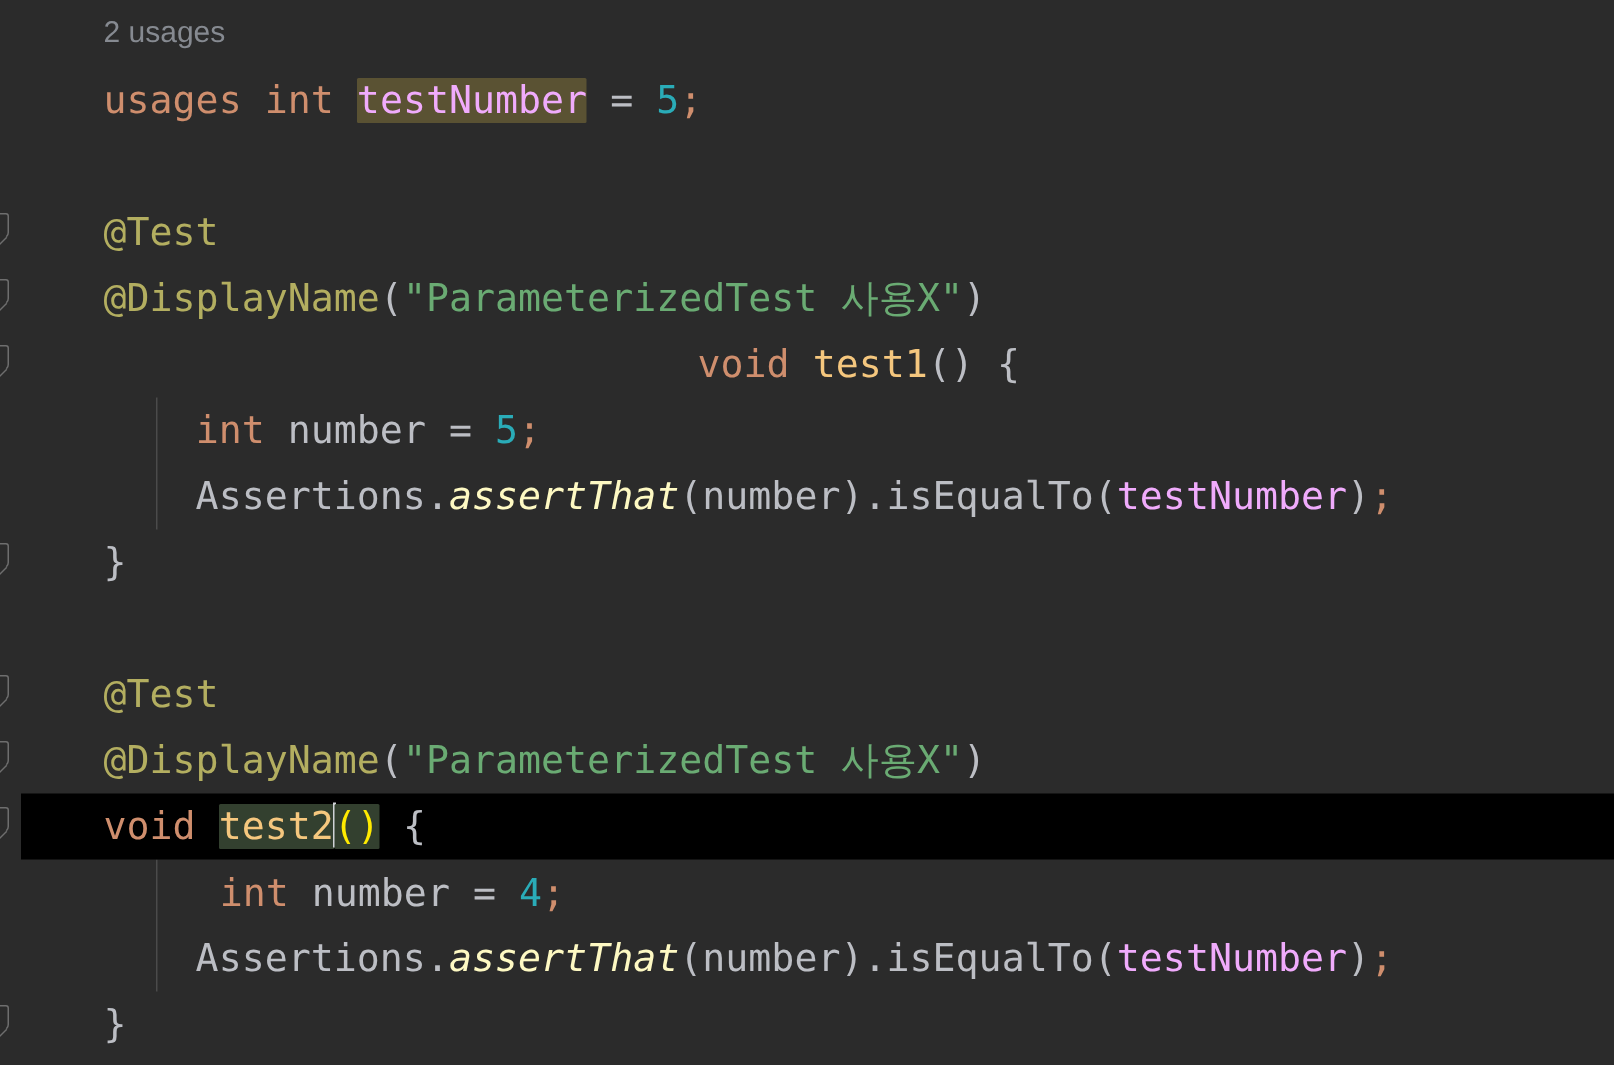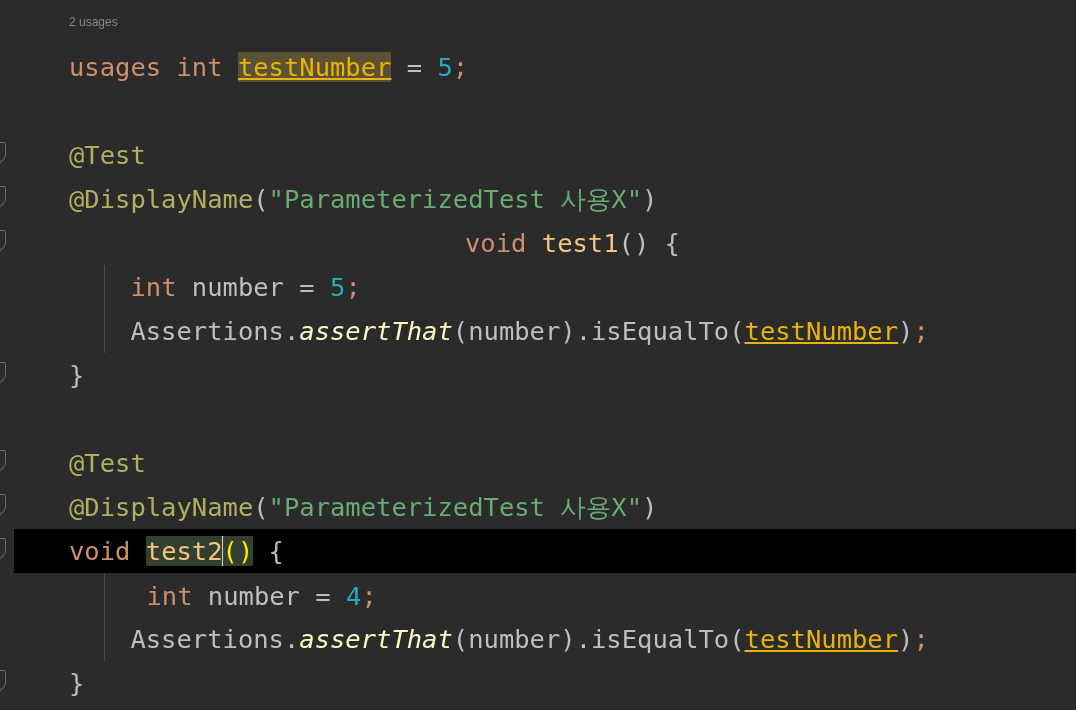--- a/index.html
+++ b/index.html
@@ -89,33 +89,33 @@
     width: 1px;
     background: #4b4b4b;
     z-index: 1;
   }
 
   
   .hint {
     position: absolute;
     left: 69px;
     font-family: "Liberation Sans", "DejaVu Sans", sans-serif;
-    font-size: 12px;
+    font-size: 20px;
     color: #868a91;
     white-space: pre;
   }
 
   
   .kw        { color: #cf8e6d; }              
   .default   { color: #bcbec4; }              
   .num       { color: #2aacb8; }              
   .semi      { color: #cf8e6d; }              
   .anno      { color: #b3ae60; }              
   .str       { color: #6aab73; }              
-  .field     { color: #eab308; text-decoration: underline; }              
+  .field     { color: #f0abfc; }              
   .methoddecl{ color: #f5c77e; }              
   .static-m  { color: #fef9c3; font-style: italic; }  
   .brace-hl  { color: #ffea00; }              
 
   
   .hl-write {                
     background: #5a5233;
     border-radius: 1px;
   }
   .hl-ident {                

